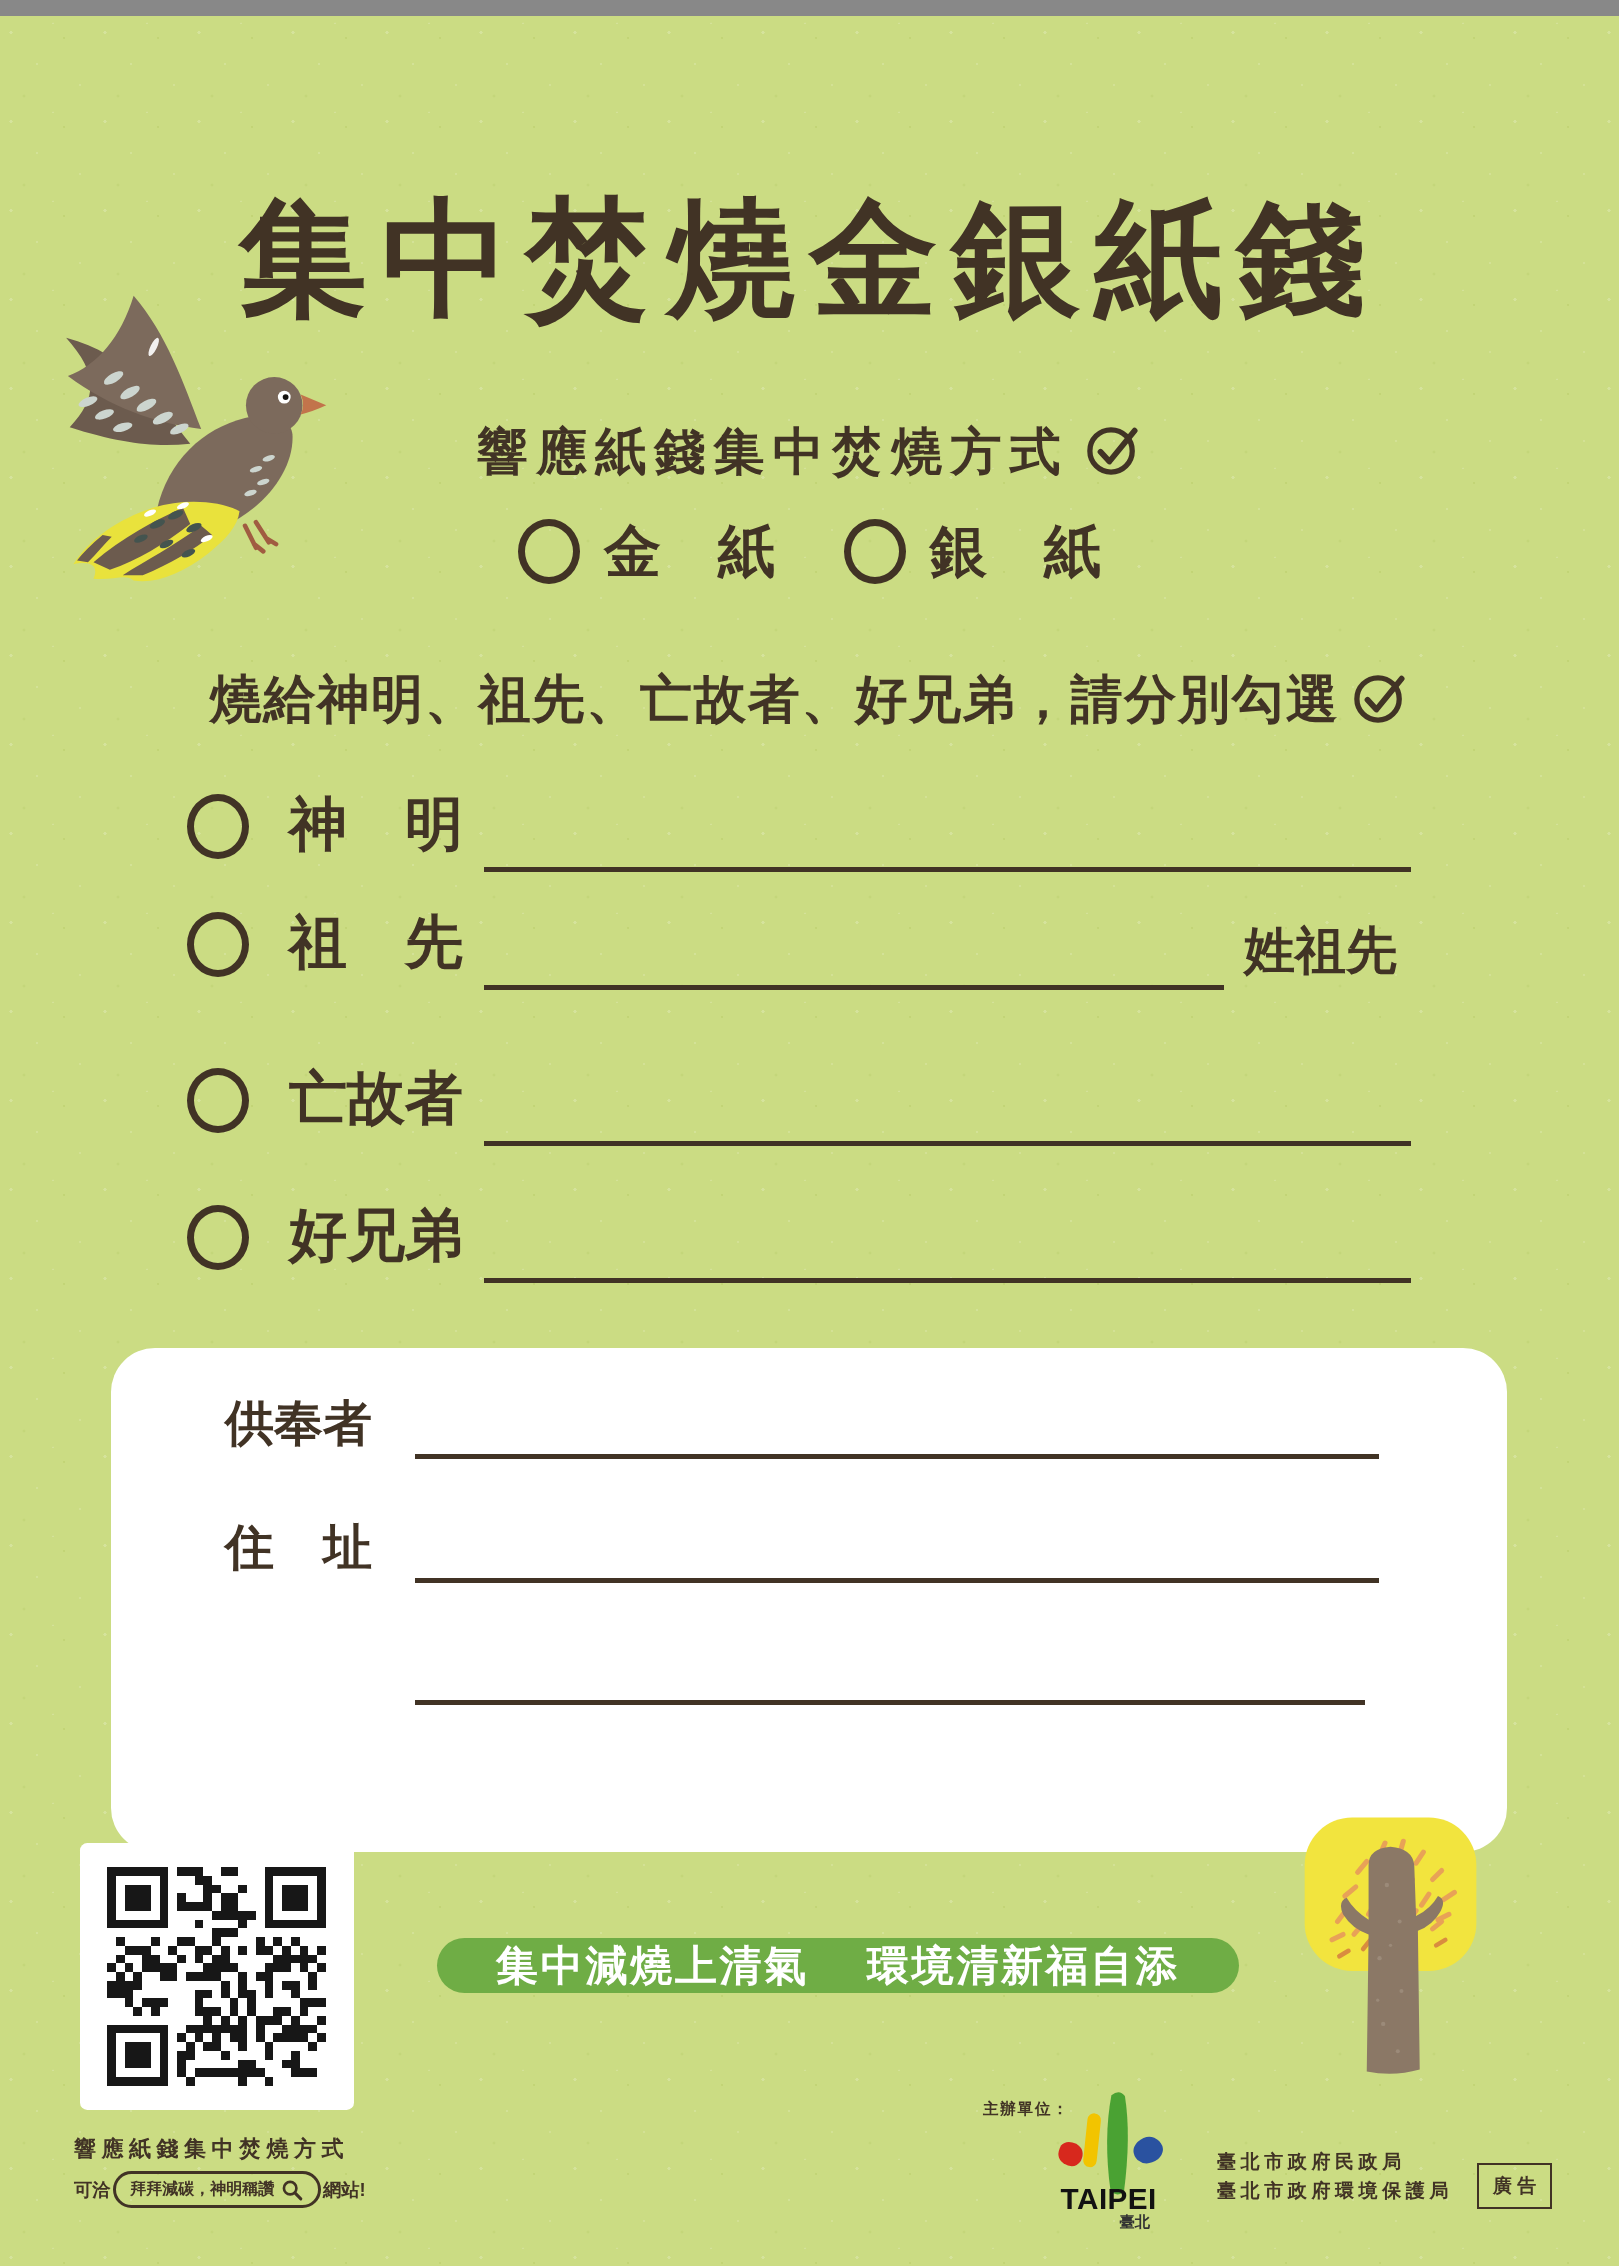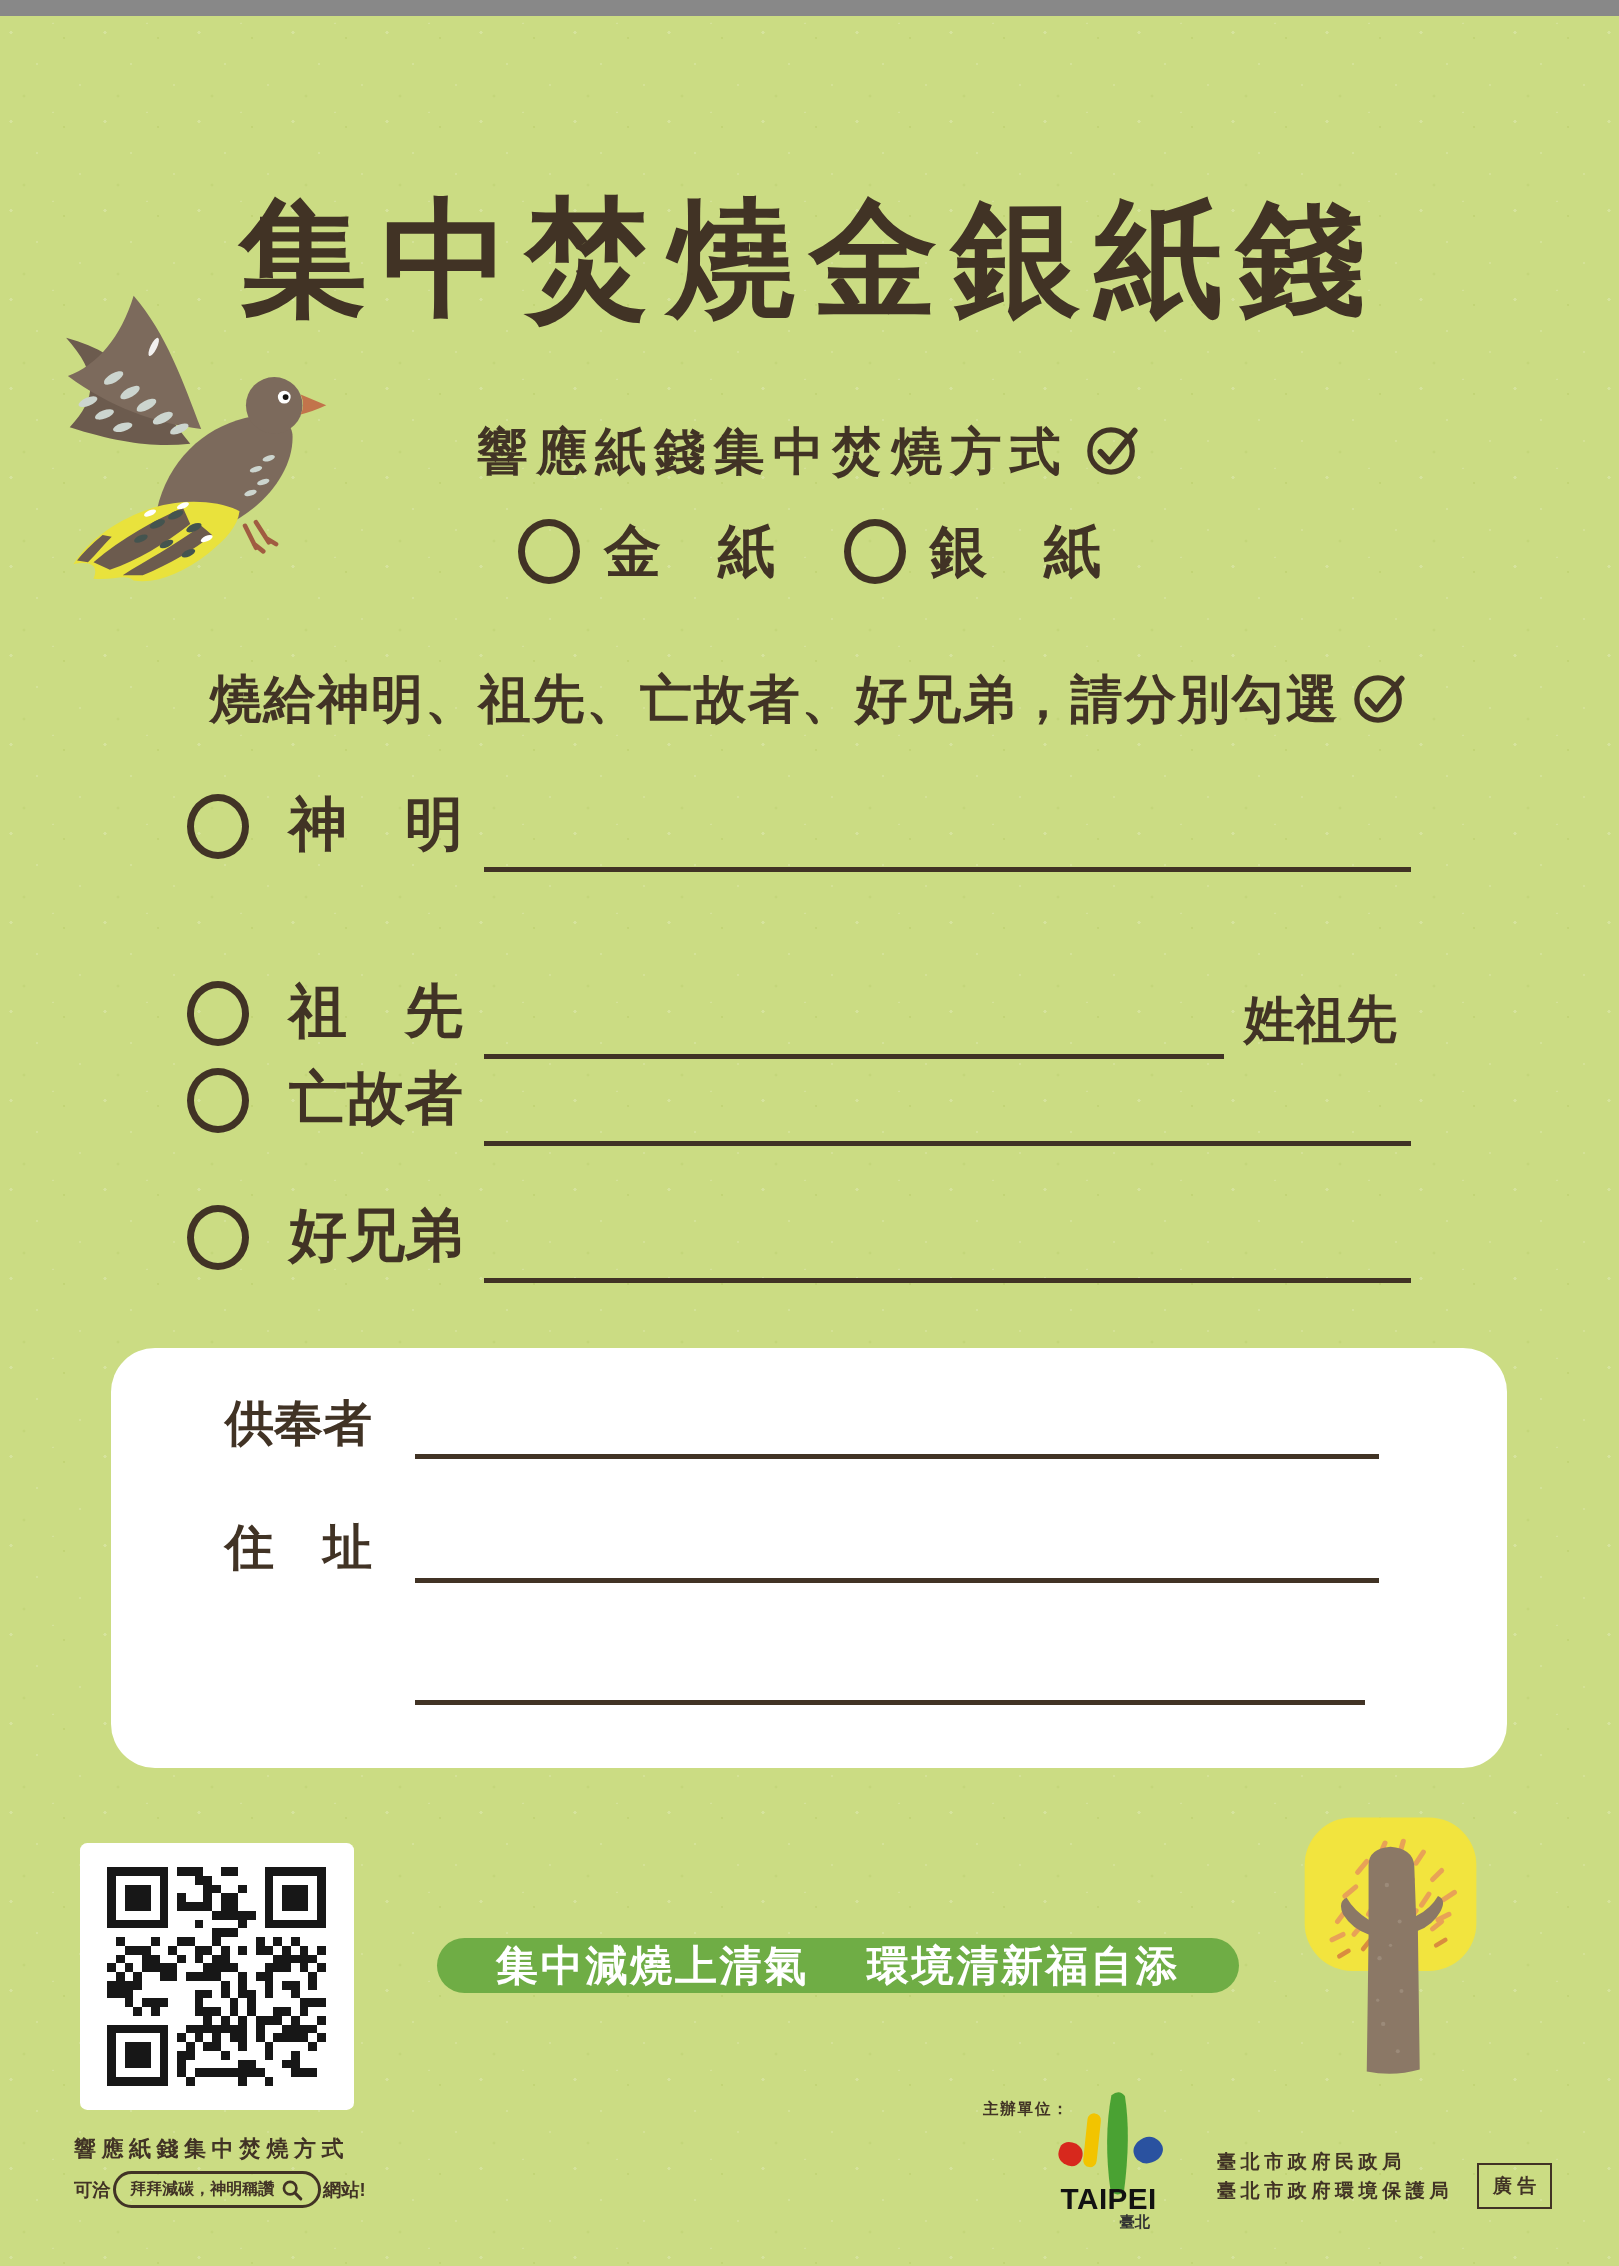--- a/index.html
+++ b/index.html
@@ -46,28 +46,28 @@
     width:48px;height:51px;border:7.3px solid var(--brown);border-radius:50%;
     background:transparent;box-sizing:content-box;flex:0 0 auto;
   }
   .radio-option .label{font-size:57px;font-weight:900;line-height:1;white-space:nowrap;}
 
   .opt-row{left:0;width:100%;height:88px;}
   .opt-row .circle{position:absolute;left:187px;top:5.5px;}
   .opt-label{position:absolute;left:289px;top:7.3px;font-size:58px;font-weight:900;line-height:1;white-space:nowrap;}
   .opt-line{position:absolute;left:484px;top:79px;height:4.6px;background:var(--brown);width:927px;}
   .row-shen{top:772px;}
-  .row-zu{top:959px;}
+  .row-zu{top:890px;}
   .row-zu .opt-line{width:740px;}
   .row-wang{top:1046px;}
   .row-hao{top:1183px;}
   .opt-suffix{position:absolute;left:1244px;top:11px;font-size:51px;font-weight:900;white-space:nowrap;}
 
   .offer-box{
-    left:111px;top:1332px;width:1396px;height:420px;
+    left:111px;top:1332px;width:1396px;height:504px;
     background:#fff;border-radius:44px;
   }
   .offer-label{position:absolute;left:114px;font-size:49px;font-weight:900;line-height:1;white-space:nowrap;}
   .offer-label.l1{top:51px;}
   .offer-label.l2{top:175px;}
   .offer-line{position:absolute;left:304px;height:4.6px;background:var(--brown);}
   .offer-line.ln1{top:106px;width:964px;}
   .offer-line.ln2{top:230px;width:964px;}
   .offer-line.ln3{top:352px;width:950px;}
 

